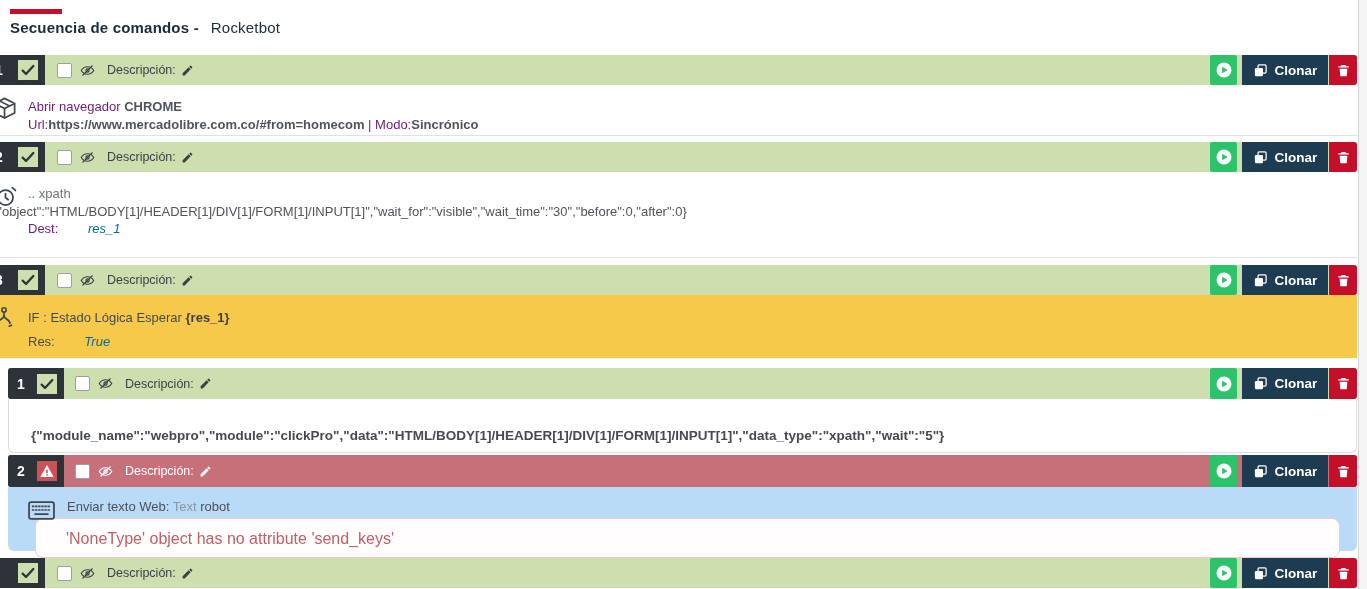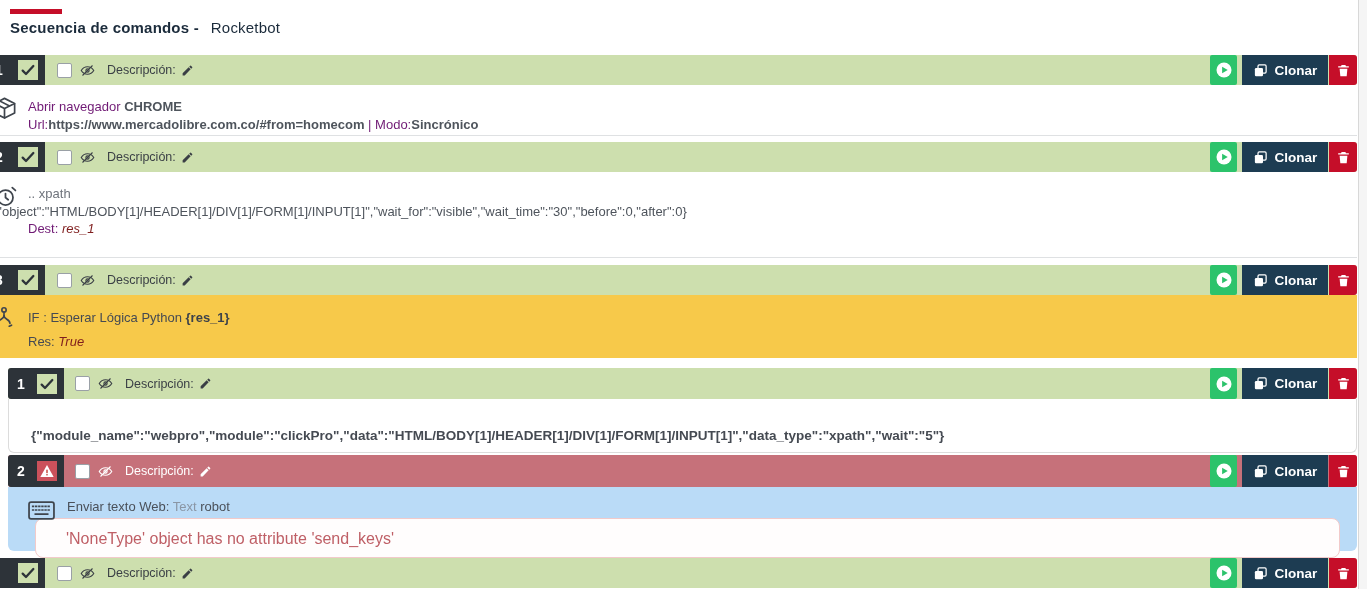--- a/index.html
+++ b/index.html
@@ -54,21 +54,21 @@
   
   .bod{position:relative;box-sizing:border-box;font-size:13px;color:#4e545c;}
   .b1{height:51px;background:#fff;border-bottom:1px solid #dfe1e3;padding:13px 0 0 45px;line-height:17.5px;}
   .b2{height:86px;background:#fff;border-bottom:1px solid #dfe1e3;padding:13px 0 0 45px;line-height:17.5px;}
   .b3{height:63px;background:var(--yellow);padding:14px 0 0 45px;line-height:17px;color:#454a52;}
   .b4{height:54px;background:#fff;border:1px solid #dcdcdc;border-top:0;border-radius:0 0 6px 6px;padding:30px 0 0 22px;}
   .b5{height:64px;background:var(--blue);border-radius:0 0 6px 6px;padding:13px 0 0 59px;}
   .lbl{color:#701a75;}
   .val{color:#4e545c;font-weight:bold;}
   .mid{color:#6f747c;}
-  .ital{font-style:italic;color:#7f1d1d;}
+  .ital{font-style:italic;color:#0369a1;margin-left:26px;}
   .json2{color:#4e545c;margin-left:-35px;}
   .json4{font-weight:bold;color:#454a52;font-size:13.5px;line-height:13px;}
   .ifline .bold{font-weight:bold;color:#3d424a;}
   .resline{margin-top:7px;}
   .sendline{line-height:14px;color:#4a5059;}
   .sendmid{color:#8a96a5;}
   .bodyicon{position:absolute;color:#3f454d;}
   .ic-box{left:8px;top:10px;}
   .ic-clock{left:10px;top:12px;}
   .ic-branch{left:8px;top:10px;}
@@ -263,21 +263,21 @@
       <div class="bod b3">
         <span class="bodyicon ic-branch">
           <svg viewBox="0 0 24 24" width="26" height="26" fill="none" stroke="currentColor" stroke-width="1.5" stroke-linecap="round">
               <circle cx="12" cy="4.5" r="2"></circle>
               <path d="M12 6.5V10"></path>
               <path d="M12 10c0 3.4-5.5 3-5.5 7"></path>
               <path d="M12 10c0 3.4 5.5 3 5.5 7"></path>
               <path d="M5 18.6l2.2 1M19 18.6l-2.2 1"></path>
             </svg>
         </span>
-        <div class="ifline"><span>IF : Esperar Lógica Python </span><span class="bold">{res_1}</span></div>
+        <div class="ifline"><span>IF : Estado Lógica Esperar </span><span class="bold">{res_1}</span></div>
         <div class="resline"><span>Res: </span><span class="ital">True</span></div>
       </div>
     </div>
 
     <div class="row nested gap10">
       <div class="hdr-slot h31" data-variant="ok">
   <div class="numblock">
     <span class="num">1</span>
     <button class="statbtn">
       <svg class="ic-check" viewBox="0 0 24 24" width="16" height="16">

